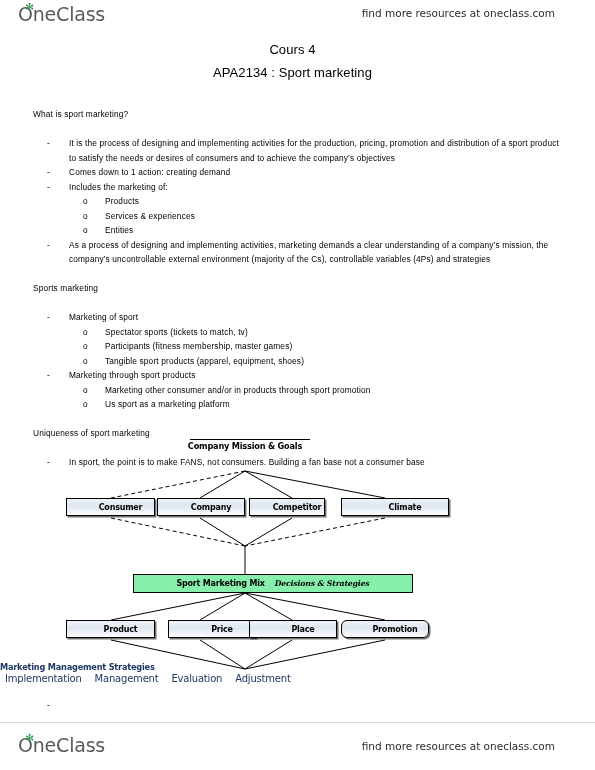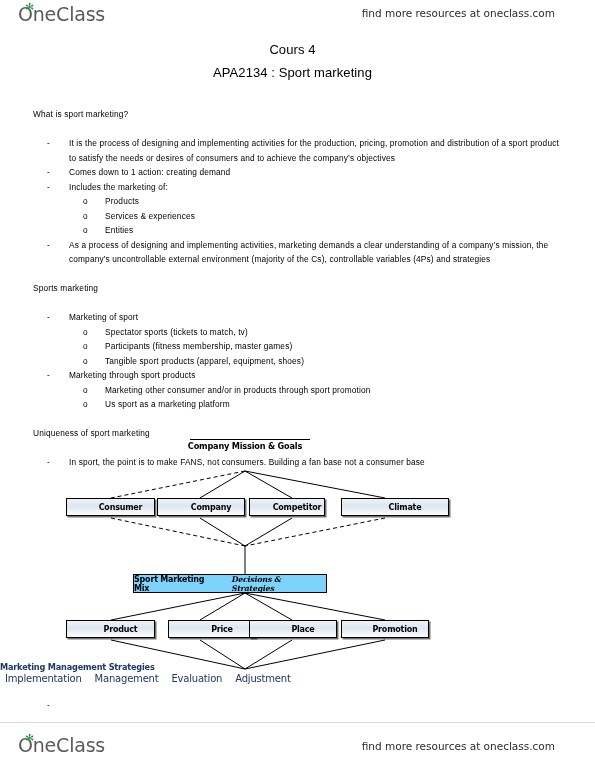--- a/index.html
+++ b/index.html
@@ -127,23 +127,23 @@
     font-weight: bold;
     font-family: "DejaVu Sans", sans-serif;
     letter-spacing: -0.2px;
     color: #000;
     padding-left: 20px;
   }
 
   .mixbox {
     position: absolute;
     left: 133px; top: 136px;
-    width: 194px; height: 19px;
+    width: 280px; height: 19px;
     border: 1px solid #000;
-    background: #7dd3fc;
+    background: #86efac;
     display: flex;
     align-items: center;
     justify-content: center;
     gap: 10px;
     font-size: 8px;
     font-family: "DejaVu Sans", sans-serif;
     letter-spacing: -0.2px;
   }
   .mixbox .b { font-weight: bold; }
   .mixbox .i { font-style: italic; font-family: "DejaVu Serif", serif; font-weight: bold; font-size: 7.8px; }
@@ -347,21 +347,21 @@
 
   <div class="dbox" style="left:66px;  top:182px; width:89px;">
     <span>Product</span>
   </div>
   <div class="dbox" style="left:168px; top:182px; width:88px;">
     <span>Price</span>
   </div>
   <div class="dbox" style="left:249px; top:182px; width:88px;">
     <span>Place</span>
   </div>
-  <div class="dbox" style="left:341px; top:182px; width:88px;">
+  <div class="dbox" style="left:341px; top:182px; width:88px;border-radius:6px;">
     <span>Promotion</span>
   </div>
 
   <div class="mms">
     <div class="t1">Marketing Management Strategies</div>
     <div class="t2">
       <span>Implementation</span>
       <span>Management</span>
       <span>Evaluation</span>
       <span>Adjustment</span>

